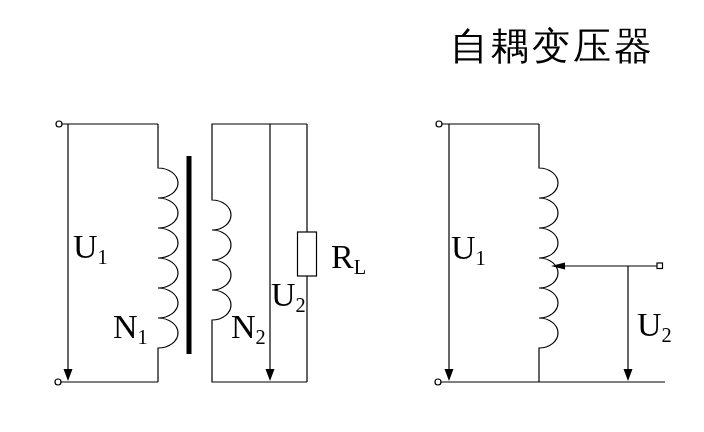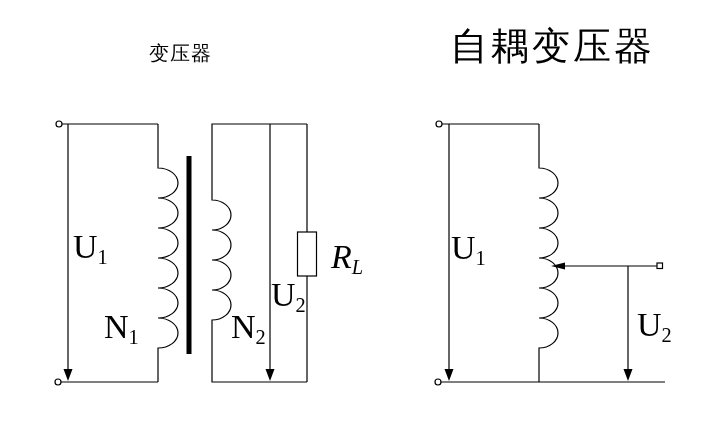--- a/index.html
+++ b/index.html
@@ -85,30 +85,29 @@
       <rect x="657" y="263" width="5.5" height="5.5" fill="#ffffff"></rect>
 
       <path d="M628,266 V369"></path>
       <polygon points="628,381 623.5,369 632.5,369" fill="#000" stroke="none"></polygon>
 
       <circle cx="439" cy="124" r="3" fill="#ffffff"></circle>
       <circle cx="438" cy="382" r="3" fill="#ffffff"></circle>
     </g>
   </svg>
 
-  <div class="title title-left">变压器</div>
   <div class="title title-right">自耦变压器</div>
 
   <div class="lbl" style="left:73px;top:230px;"><span>U</span><sub>1</sub></div>
 
-  <div class="lbl" style="left:104px;top:310px;"><span>N</span><sub>1</sub></div>
+  <div class="lbl" style="left:113px;top:310px;"><span>N</span><sub>1</sub></div>
 
   <div class="lbl" style="left:231px;top:310px;"><span>N</span><sub>2</sub></div>
 
   <div class="lbl" style="left:271px;top:278px;"><span>U</span><sub>2</sub></div>
 
-  <div class="lbl" style="left:331px;top:240px;font-style:italic;"><span>R</span><sub>L</sub></div>
+  <div class="lbl" style="left:331px;top:240px;"><span>R</span><sub>L</sub></div>
 
   <div class="lbl" style="left:451px;top:231px;"><span>U</span><sub>1</sub></div>
 
   <div class="lbl" style="left:637px;top:308px;"><span>U</span><sub>2</sub></div>
 
 </div>
 
 </body></html>

